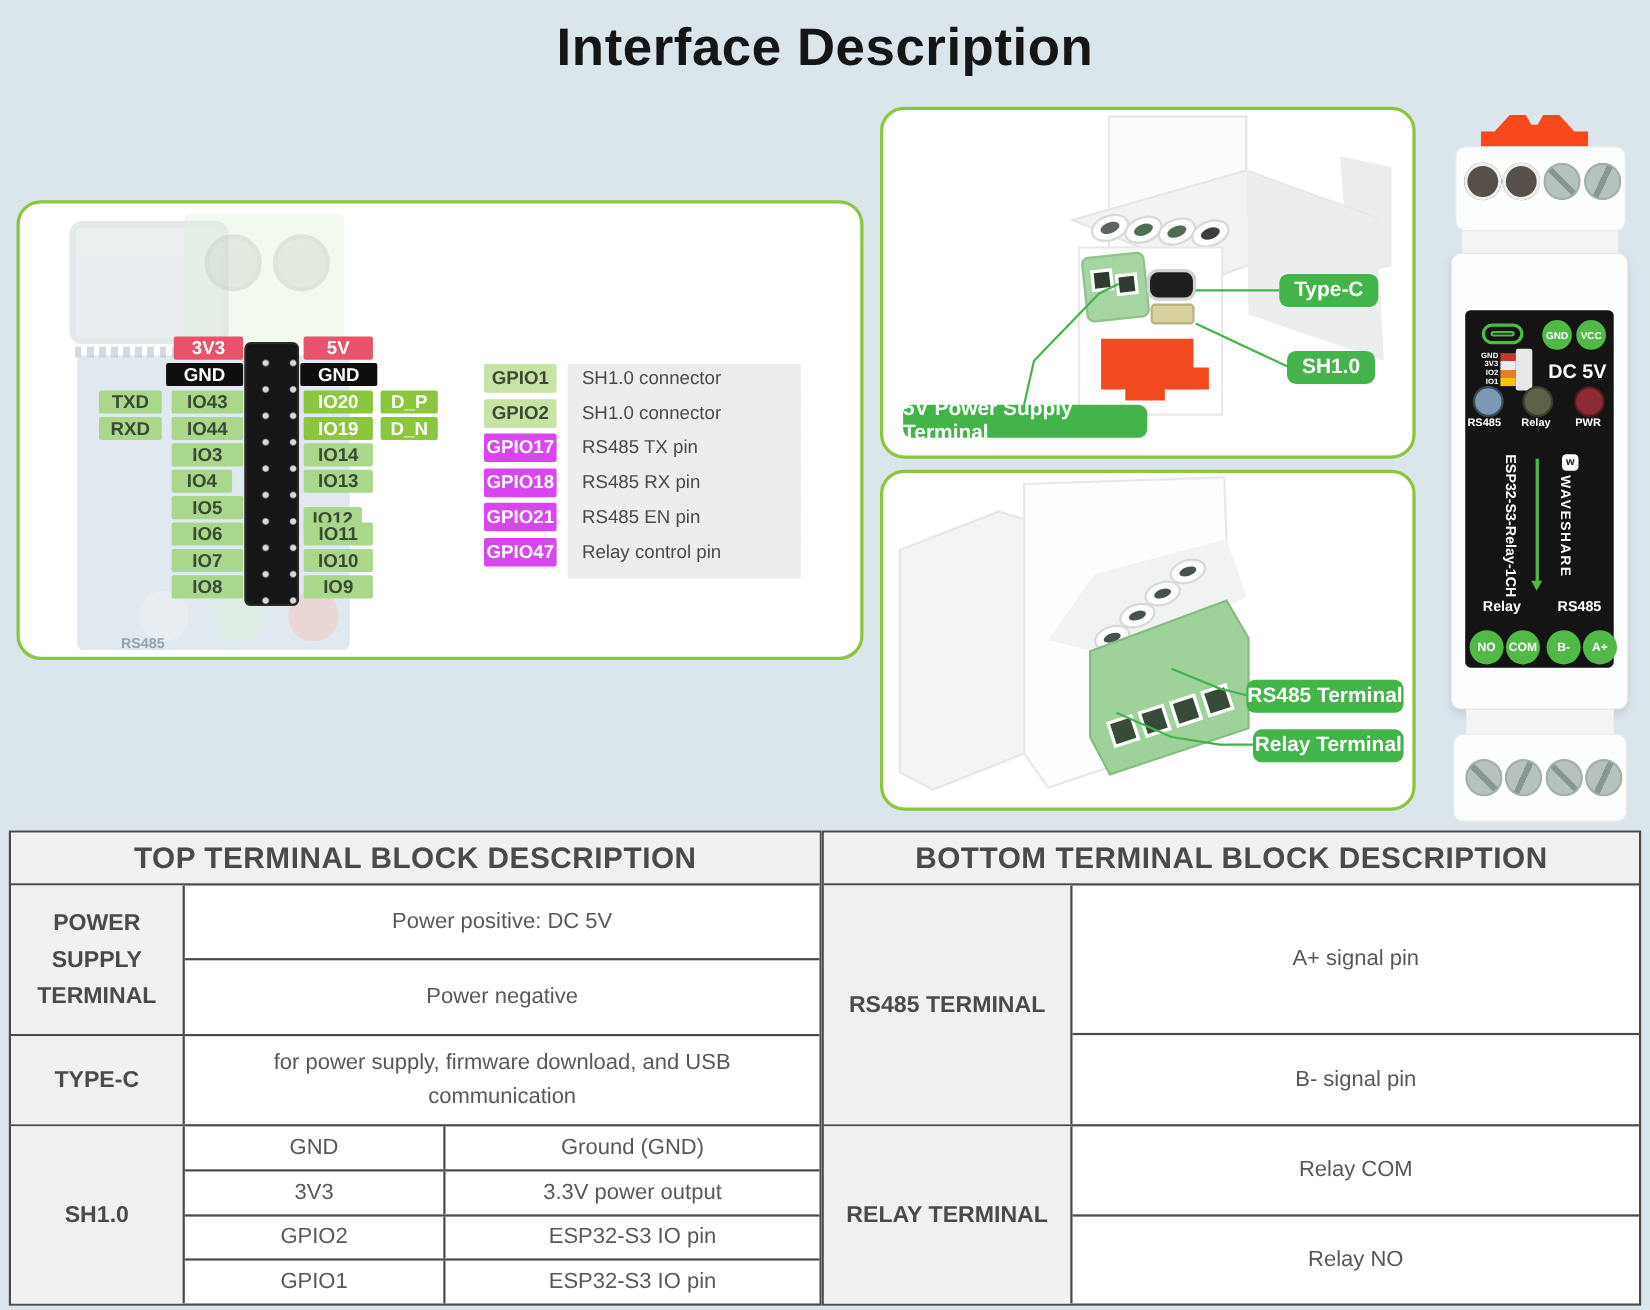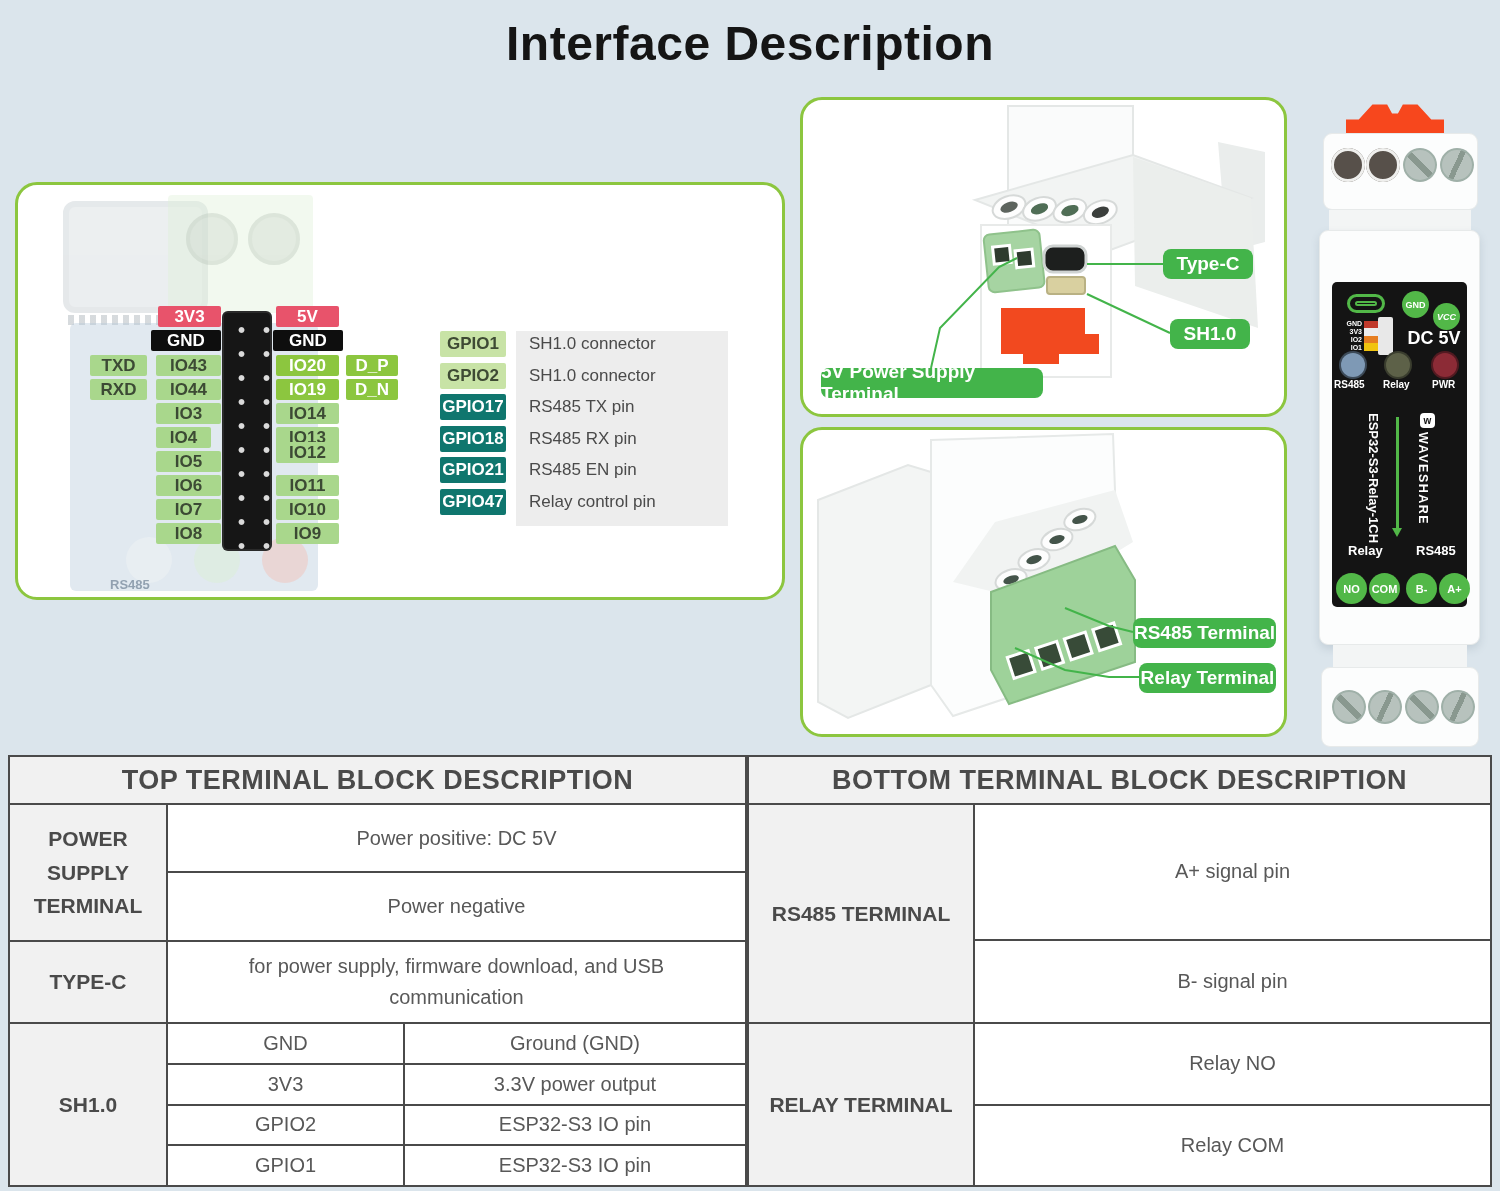--- a/index.html
+++ b/index.html
@@ -36,21 +36,21 @@
 
   .hdr-conn { position:absolute; left:204px; top:126px; width:50px; height:240px;
               background-color:#161616; border-radius:6px;
               background-image:radial-gradient(circle, #dadada 2.4px, transparent 3.4px);
               background-size:25px 24px; background-position:7px 7px;
               box-shadow:0 0 0 2px #2a2a2a inset; }
 
   
   .leg-box  { position:absolute; left:422px; width:66px; height:26px; line-height:26px;
               text-align:center; font-size:17px; font-weight:700; border-radius:2px; }
-  .g-dark  { background:#0f766e; color:#fff; }
+  .g-dark  { background:#d946ef; color:#fff; }
   .g-light { background:#c8e3a6; color:#3e4a34; }
   .leg-desc { position:absolute; left:498px; width:212px; height:37px; line-height:26px;
               background:#ededed; color:#4a4a4a; font-size:17px; padding-left:13px; border-radius:0; }
 
   
   .panel-top    { left:800px; top:97px;  width:487px; height:320px; }
   .panel-bottom { left:800px; top:427px; width:487px; height:310px; }
   .panel svg.scene { position:absolute; left:0; top:0; }
 
   .callout { position:absolute; background:#43b44a; color:#fff; font-size:19px; font-weight:700;
@@ -151,21 +151,21 @@
     <span class="pl c-lg" style="left:138px; top:290px; width:65px;">IO6</span>
     <span class="pl c-lg" style="left:138px; top:314px; width:65px;">IO7</span>
     <span class="pl c-lg" style="left:138px; top:338px; width:65px;">IO8</span>
 
     <span class="pl c-mg" style="left:258px; top:170px; width:63px;">IO20</span>
     <span class="pl c-mg" style="left:328px; top:170px; width:52px;">D_P</span>
     <span class="pl c-mg" style="left:258px; top:194px; width:63px;">IO19</span>
     <span class="pl c-mg" style="left:328px; top:194px; width:52px;">D_N</span>
     <span class="pl c-lg" style="left:258px; top:218px; width:63px;">IO14</span>
     <span class="pl c-lg" style="left:258px; top:242px; width:63px;">IO13</span>
-    <span class="pl c-lg" style="left:258px; top:257px; width:63px;">IO12</span>
+    <span class="pl c-lg" style="left:258px; top:276px; width:53px;">IO12</span>
     <span class="pl c-lg" style="left:258px; top:290px; width:63px;">IO11</span>
     <span class="pl c-lg" style="left:258px; top:314px; width:63px;">IO10</span>
     <span class="pl c-lg" style="left:258px; top:338px; width:63px;">IO9</span>
 
     <span class="leg-box g-light" style="top:146px;">GPIO1</span>
     <span class="leg-desc" style="top:146px;">SH1.0 connector</span>
     <span class="leg-box g-light" style="top:178px;">GPIO2</span>
     <span class="leg-desc" style="top:178px;">SH1.0 connector</span>
     <span class="leg-box g-dark" style="top:209px;">GPIO17</span>
     <span class="leg-desc" style="top:209px;">RS485 TX pin</span>
@@ -250,21 +250,21 @@
     <div class="hole hole-dark" style="left:16px;  top:48px;"></div>
     <div class="hole hole-dark" style="left:51px;  top:48px;"></div>
     <div class="hole hole-screw" style="left:88px;  top:48px;"></div>
     <div class="hole hole-screw hole-screw2" style="left:125px; top:48px;"></div>
     <div class="p-neck"></div>
     <div class="p-main"></div>
 
     <div class="label-blk">
       <div class="usb-ic"></div>
       <div class="lbl-circ" style="left:70px; top:9px;">GND</div>
-      <div class="lbl-circ" style="left:101px; top:21px;font-style:italic;">VCC</div>
+      <div class="lbl-circ" style="left:101px; top:9px;">VCC</div>
       <div class="dc5v">DC 5V</div>
       <div class="sh-pins">
         <div>GND</div>
         <div>3V3</div>
         <div>IO2</div>
         <div>IO1</div>
       </div>
       <div class="sh-wires"></div>
       <div class="sh-plug"></div>
       <div class="led" style="left:9px;  top:71px; background:#7e99b5; box-shadow:0 0 0 2px #3c4a58;"></div>
@@ -341,19 +341,19 @@
       <div class="t-label">RS485 TERMINAL</div>
       <div class="t-stack">
         <div class="t-cell" style="flex:135;">A+ signal pin</div>
         <div class="t-cell" style="flex:82;">B- signal pin</div>
       </div>
     </div>
 
     <div class="t-group">
       <div class="t-label">RELAY TERMINAL</div>
       <div class="t-stack">
+        <div class="t-cell" style="flex:1;">Relay COM</div>
         <div class="t-cell" style="flex:1;">Relay NO</div>
-        <div class="t-cell" style="flex:1;">Relay COM</div>
       </div>
     </div>
   </div>
 
 </div>
 
 </body></html>

